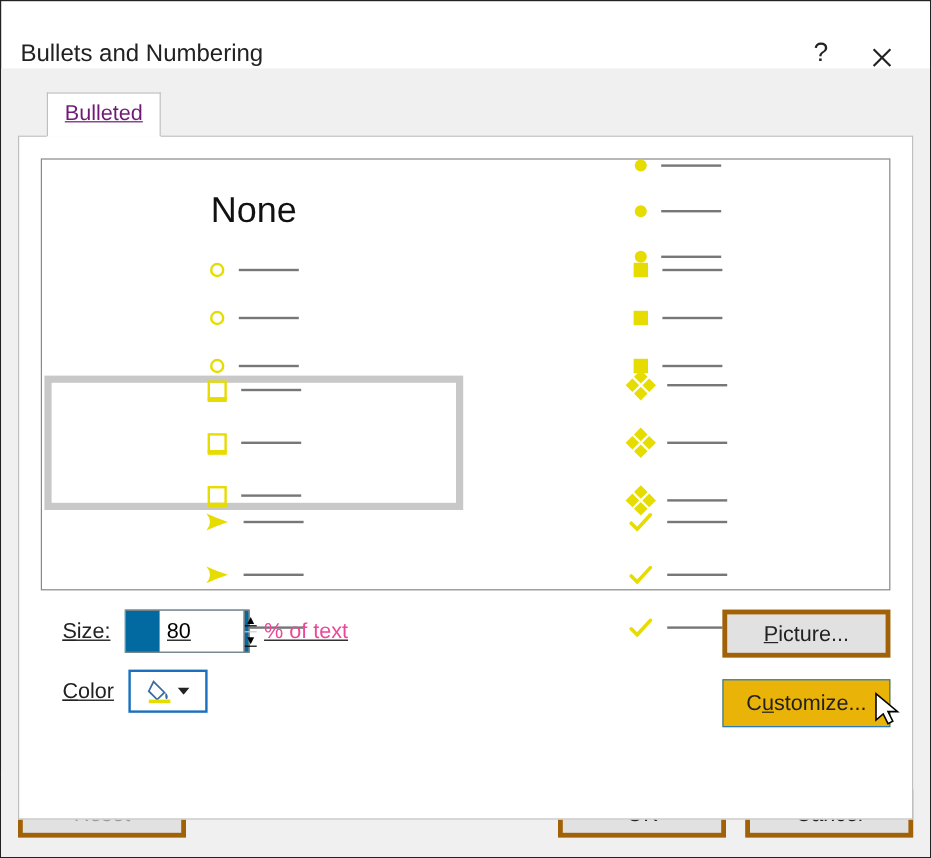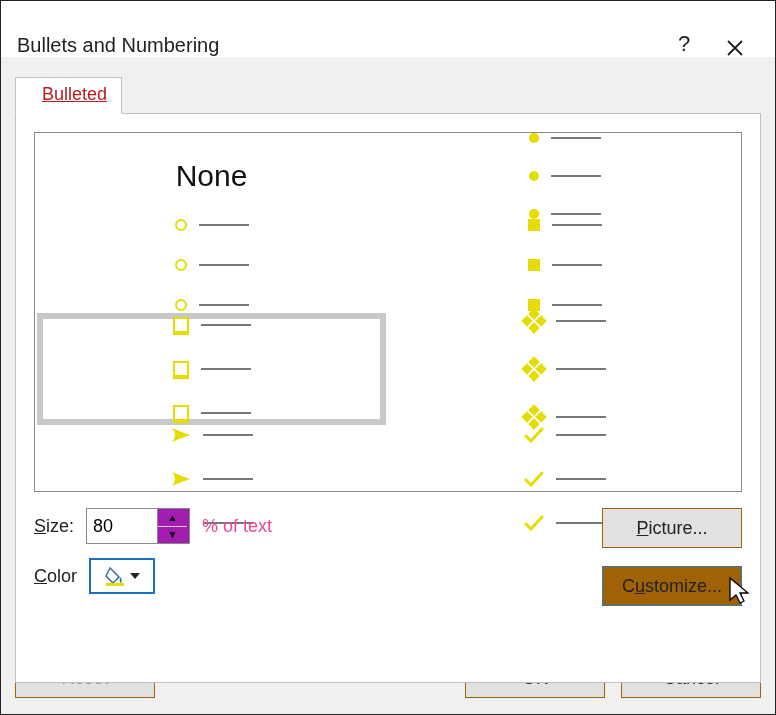--- a/index.html
+++ b/index.html
@@ -21,26 +21,27 @@
     align-items: flex-end;
     padding: 0 14px 0 16px;
   }
   .titlebar-title { font-size: 20px; color: #222; flex: 1; }
   .titlebar-help { font-size: 22px; color: #222; width: 50px; text-align: center; cursor: default; }
   .titlebar-close { font-size: 18px; color: #222; width: 52px; text-align: center; cursor: default; }
   .titlebar-close svg { display:block; margin:auto;}
   .body { background: #f0f0f0; height: calc(100% - 56px); padding: 0; position:relative; }
   .tabs { display: flex; gap: 0; padding-left: 14px; padding-top:20px; }
   .tab {
-    padding: 6px 14px 8px 26px;
+    padding: 6px 14px 8px 14px;
     font-size: 18px;
-    color: #b91c1c;
+    color: #701a75;
     border: 1px solid transparent;
     cursor: default;
     position: relative;
+    margin-left: 24px;
   }
   .tab .u { text-decoration: underline; }
   .tab.active {
     background: #fff;
     border: 1px solid #bfbfbf;
     border-bottom: 1px solid #fff;
     z-index: 2;
   }
   .panel {
     margin: 0 14px;
@@ -74,34 +75,34 @@
     border: 6px solid #c8c8c8;
     pointer-events:none;
   }
   .none-text { font-size: 30px; color: #111; }
   .preview { display: flex; flex-direction: column; gap: 28px; }
   .line-row { display: flex; align-items: center; gap: 12px; }
   .dash { width: 50px; height: 2px; background: #777; }
   .dot { width: 10px; height: 10px; border-radius: 50%; background:#e6dc00;}
   .ring { width: 12px; height: 12px; border:2px solid #e6dc00; border-radius:50%; }
   .sq { width: 12px; height: 12px; background:#e6dc00;}
-  .lower-controls { position: absolute; left:18px; right:18px; top: 394px; }
+  .lower-controls { position: absolute; left:36px; right:18px; top: 394px; text-decoration: underline; }
   .row { display:flex; align-items:center; gap:12px; margin-bottom:14px;}
   .label { font-size: 18px; color:#222; }
   .label .u { text-decoration: underline; }
-  .spinbox { display:flex; border:1px solid #888; background:#a21caf; width:104px; height:36px;}
+  .spinbox { display:flex; border:1px solid #888; background:#0369a1; width:104px; height:36px;padding-left:28px;}
   .spinbox input { border:0; width:70px; padding:0 6px; font-size:18px; outline:none;}
   .spin-btns { display:flex; flex-direction:column; border-left:1px solid #888; width:30px;}
   .spin-btn { flex:1; display:flex; align-items:center; justify-content:center; font-size:10px; cursor:default; border-bottom:1px solid #ccc;}
   .spin-btn:last-child{border-bottom:0;}
   .color-btn { width:66px; height:36px; border:2px solid #1a6fbf; background:#fff; display:flex; align-items:center; justify-content:center; gap:4px; cursor:default;}
   .pct { font-size:18px; color:#ec4899;}
   .right-btns { position:absolute; right:18px; top:394px; display:flex; flex-direction:column; gap:18px;}
-  .btn { background:#e1e1e1; border:1px solid #a16207; min-width:140px; height:40px; font-size:18px; color:#222; display:flex; align-items:center; justify-content:center; padding:0 18px; cursor:default;}
-  .btn.highlight { border:1.5px solid #2a7ab9; background:#a16207;}
+  .btn { background:#e1e1e1; border:4px solid #a16207; min-width:140px; height:40px; font-size:18px; color:#222; display:flex; align-items:center; justify-content:center; padding:0 18px; cursor:default;}
+  .btn.highlight { border:1.5px solid #2a7ab9; background:#eab308;}
   .btn.disabled { color:#9a9a9a; }
   .cursor-arrow { position:absolute; pointer-events:none;}
   .footer { position:absolute; left:0; right:0; bottom:0; height:72px; display:flex; align-items:center; padding:0 14px; background:#f0f0f0;}
   .footer .spacer { flex:1;}
   .footer .btn { width:140px;}
   .diamond-cluster{position:relative;width:20px;height:20px;}
   .diamond{position:absolute;width:8px;height:8px;background:#e6dc00;transform:rotate(45deg);}
   .box3d{width:16px;height:16px;border:2px solid #e6dc00;position:relative;}
   .box3d::after{content:'';position:absolute;left:-2px;right:-2px;bottom:-4px;height:4px;background:#e6dc00;}
 </style>

